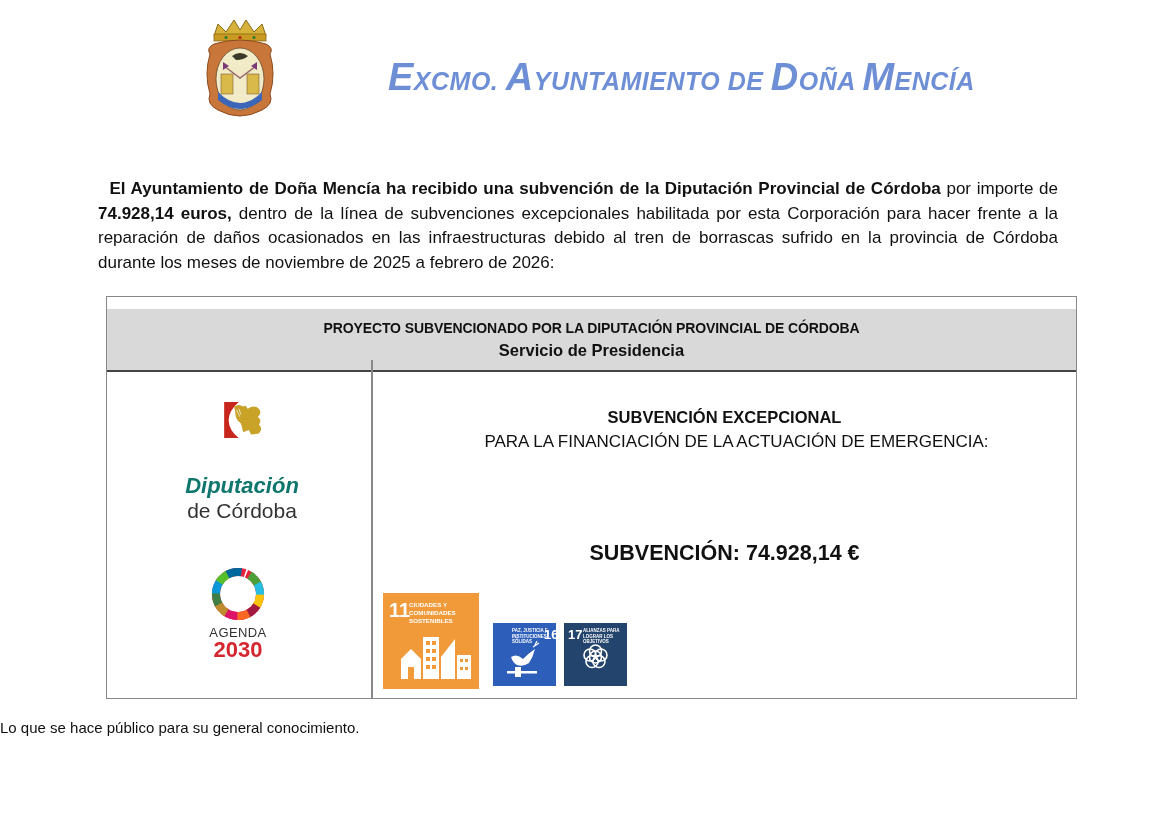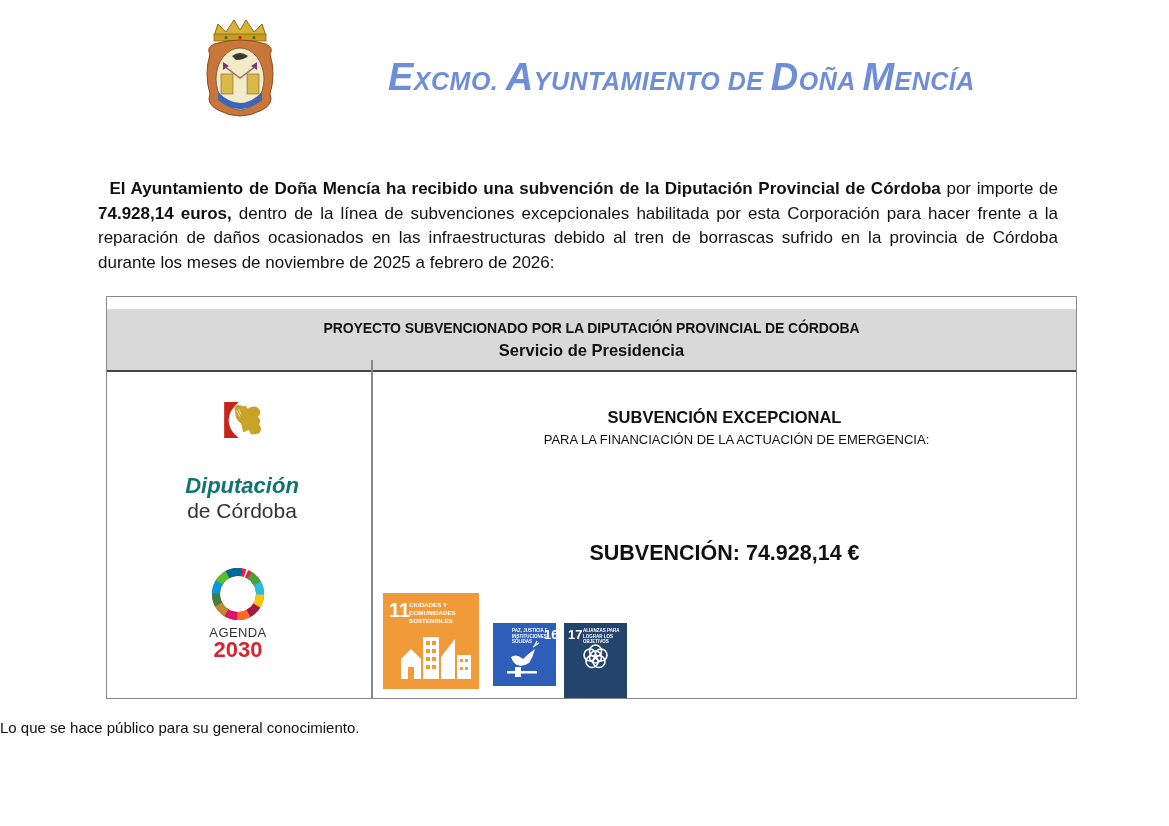--- a/index.html
+++ b/index.html
@@ -40,34 +40,34 @@
   .dip-logo { position: absolute; left: 64px; top: 104px; width: 150px; height: 125px; }
   .dip-name1 { position: absolute; left: 64px; top: 176px; width: 142px; text-align: center; font-size: 22px; font-weight: bold; color: #0f766e; font-style: italic; }
   .dip-name2 { position: absolute; left: 64px; top: 202px; width: 142px; text-align: center; font-size: 21px; color: #333; }
 
   .agenda { position: absolute; left: 84px; top: 268px; width: 100px; height: 100px; }
   .agenda-label { position: absolute; left: 84px; top: 328px; width: 94px; text-align: center; font-size: 13px; color: #333; letter-spacing: 0.4px; }
   .agenda-year { position: absolute; left: 84px; top: 340px; width: 94px; text-align: center; font-size: 22px; font-weight: bold; color: #d5262f; }
 
   .right { position: absolute; left: 266px; right: 0; top: 63px; bottom: 0; text-align: center; }
   .r-title { position: absolute; left: 0; right: 0; top: 48px; font-size: 16.5px; font-weight: bold; }
-  .r-sub { position: absolute; left: 0; right: 0; top: 72px; font-size: 13px; margin-left: 24px; }
+  .r-sub { position: absolute; left: 0; right: 0; top: 72px; font-size: 17px; margin-left: 24px; }
   .r-project { position: absolute; left: 0; right: 0; top: 128px; font-size: 17px; font-weight: bold; font-style: italic; }
   .r-amount { position: absolute; left: 0; right: 0; top: 181px; font-size: 21.5px; font-weight: bold; }
 
   .sdg { position: absolute; color: #fff; font-weight: bold; overflow: hidden; }
   .sdg .num { position: absolute; font-size: 19px; line-height: 1; }
   .sdg .txt { position: absolute; font-size: 6px; line-height: 8px; text-transform: uppercase; }
   .sdg11 { left: 276px; top: 296px; width: 96px; height: 96px; background: #f19a3a; }
   .sdg11 .num { left: 6px; top: 7px; font-size: 20px; }
   .sdg11 .txt { left: 26px; top: 8px; width: 64px; font-size: 6.2px; }
   .sdg16 { left: 386px; top: 326px; width: 63px; height: 63px; background: #2d5eb9; }
   .sdg16 .num { left: 4px; top: 5px; font-size: 13px; margin-left: 47px; }
   .sdg16 .txt { left: 19px; top: 5px; width: 42px; font-size: 4.5px; line-height: 5.5px; }
-  .sdg17 { left: 457px; top: 326px; width: 63px; height: 75px; background: #23446c; }
+  .sdg17 { left: 457px; top: 326px; width: 63px; height: 63px; background: #23446c; }
   .sdg17 .num { left: 4px; top: 5px; font-size: 13px; }
   .sdg17 .txt { left: 19px; top: 5px; width: 42px; font-size: 4.5px; line-height: 5.5px; }
   .sdg svg { position: absolute; }
 
   .footer {
     position: absolute; left: 0; width: 1169px; top: 719px;
     font-size: 15px; color: #111;
   }
 </style>
 </head>

